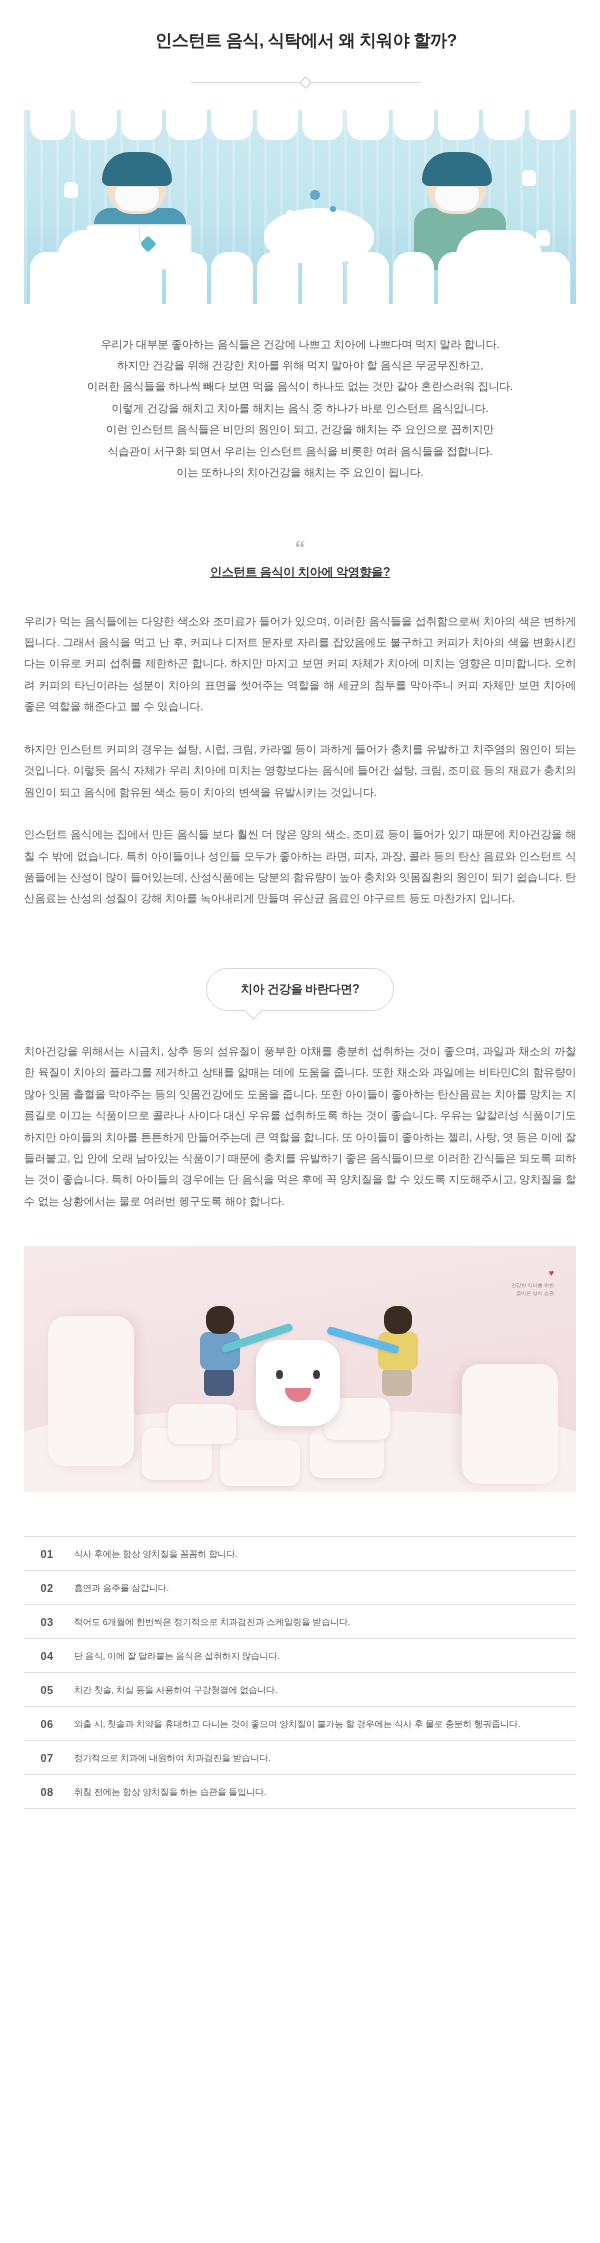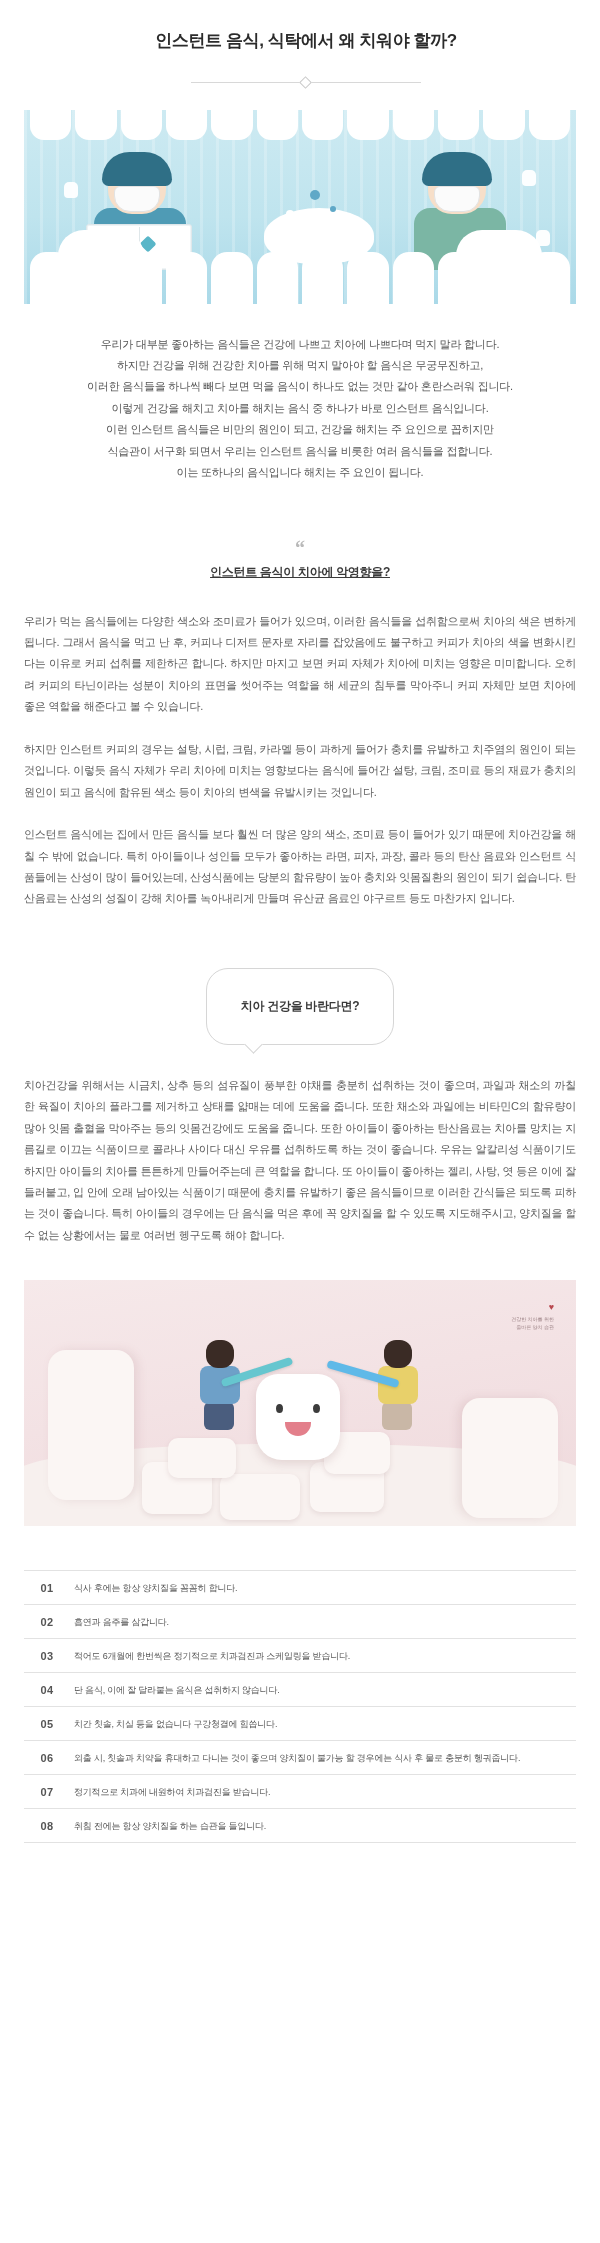--- a/index.html
+++ b/index.html
@@ -143,21 +143,21 @@
     margin-top: 6px;
     font-size: 12px; font-weight: bold; color: #3a3a3a; letter-spacing: -0.3px; text-decoration: underline;
   }
 
   
   .bubble-wrap { margin-top: 58px; display:flex; justify-content:center; }
   .bubble {
     position: relative;
     border: 1px solid #d6d6d6;
     border-radius: 22px;
-    padding: 29px 34px;
+    padding: 12px 34px;
     font-size: 12px;
     font-weight: bold;
     color: #3a3a3a;
     background: #fff;
     letter-spacing: -0.3px;
   }
   .bubble:after{
     content:""; position:absolute; left: 40px; bottom: -7px;
     width: 12px; height: 12px; background:#fff;
     border-right:1px solid #d6d6d6; border-bottom:1px solid #d6d6d6;
@@ -317,21 +317,21 @@
     </div>
   </div>
 
   <div class="para">
     <p>우리가 대부분 좋아하는 음식들은 건강에 나쁘고 치아에 나쁘다며 먹지 말라 합니다.</p>
     <p>하지만 건강을 위해 건강한 치아를 위해 먹지 말아야 할 음식은 무궁무진하고,</p>
     <p>이러한 음식들을 하나씩 빼다 보면 먹을 음식이 하나도 없는 것만 같아 혼란스러워 집니다.</p>
     <p>이렇게 건강을 해치고 치아를 해치는 음식 중 하나가 바로 인스턴트 음식입니다.</p>
     <p>이런 인스턴트 음식들은 비만의 원인이 되고, 건강을 해치는 주 요인으로 꼽히지만</p>
     <p>식습관이 서구화 되면서 우리는 인스턴트 음식을 비롯한 여러 음식들을 접합니다.</p>
-    <p>이는 또하나의 음식입니다 해치는 주 요인이 됩니다.</p>
+    <p>이는 또하나의 치아건강을 해치는 주 요인이 됩니다.</p>
   </div>
 
   <div class="quote-block">
     <div class="quote-mark">“</div>
     <div class="quote-text">인스턴트 음식이 치아에 악영향을?</div>
   </div>
 
   <div class="para justify">
     <p>우리가 먹는 음식들에는 다양한 색소와 조미료가 들어가 있으며, 이러한 음식들을 섭취함으로써 치아의 색은 변하게 됩니다. 그래서 음식을 먹고 난 후, 커피나 디저트 문자로 자리를 잡았음에도 불구하고 커피가 치아의 색을 변화시킨다는 이유로 커피 섭취를 제한하곤 합니다. 하지만 마지고 보면 커피 자체가 치아에 미치는 영향은 미미합니다. 오히려 커피의 타닌이라는 성분이 치아의 표면을 썻어주는 역할을 해 세균의 침투를 막아주니 커피 자체만 보면 치아에 좋은 역할을 해준다고 볼 수 있습니다.</p>
     <p>하지만 인스턴트 커피의 경우는 설탕, 시럽, 크림, 카라멜 등이 과하게 들어가 충치를 유발하고 치주염의 원인이 되는 것입니다. 이렇듯 음식 자체가 우리 치아에 미치는 영향보다는 음식에 들어간 설탕, 크림, 조미료 등의 재료가 충치의 원인이 되고 음식에 함유된 색소 등이 치아의 변색을 유발시키는 것입니다.</p>
@@ -395,21 +395,21 @@
     <div class="tip-row">
       <div class="tip-num">03</div>
       <div class="tip-text">적어도 6개월에 한번씩은 정기적으로 치과검진과 스케일링을 받습니다.</div>
     </div>
     <div class="tip-row">
       <div class="tip-num">04</div>
       <div class="tip-text">단 음식, 이에 잘 달라붙는 음식은 섭취하지 않습니다.</div>
     </div>
     <div class="tip-row">
       <div class="tip-num">05</div>
-      <div class="tip-text">치간 칫솔, 치실 등을 없습니다 구강청결에 힘씁니다.</div>
+      <div class="tip-text">치간 칫솔, 치실 등을 사용하여 구강청결에 없습니다.</div>
     </div>
     <div class="tip-row">
       <div class="tip-num">06</div>
       <div class="tip-text">외출 시, 칫솔과 치약을 휴대하고 다니는 것이 좋으며 양치질이 불가능 할 경우에는 식사 후 물로 충분히 헹궈줍니다.</div>
     </div>
     <div class="tip-row">
       <div class="tip-num">07</div>
       <div class="tip-text">정기적으로 치과에 내원하여 치과검진을 받습니다.</div>
     </div>
     <div class="tip-row">

